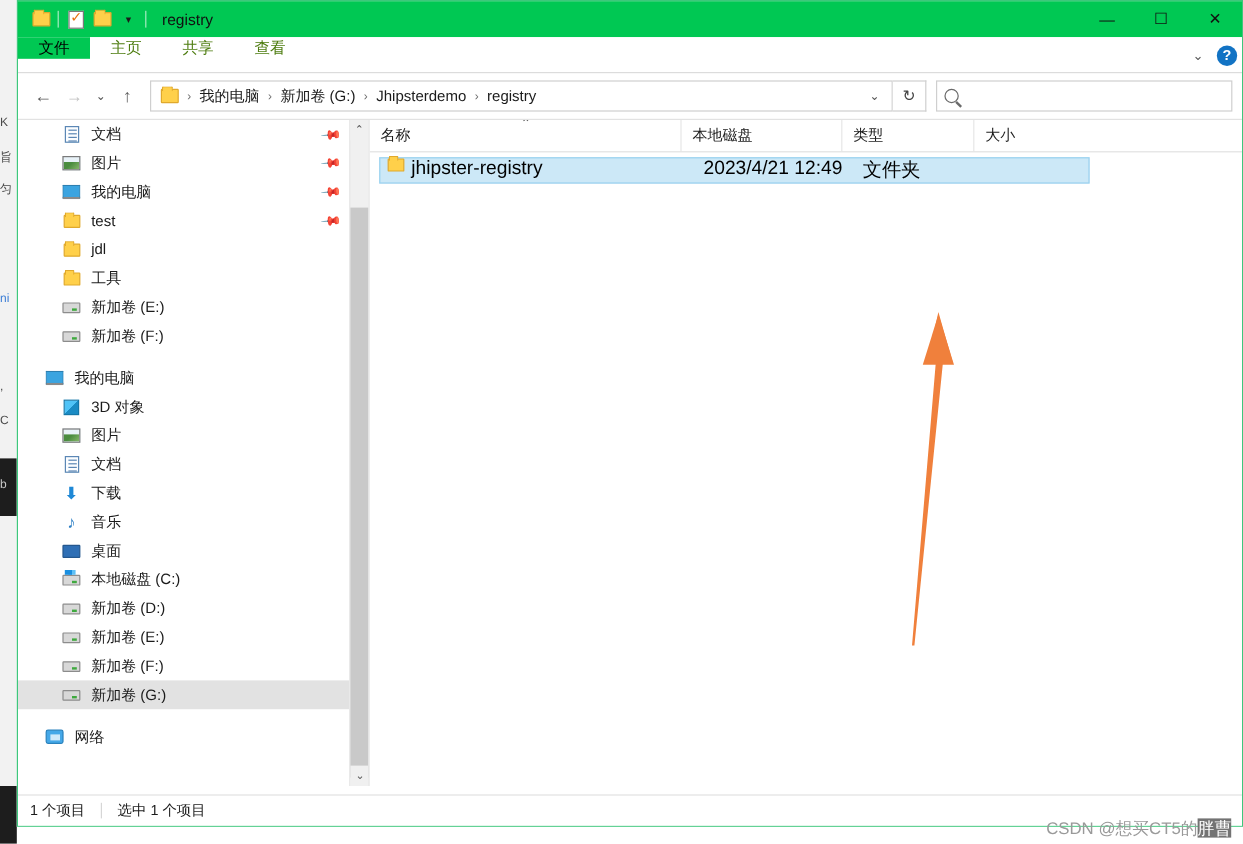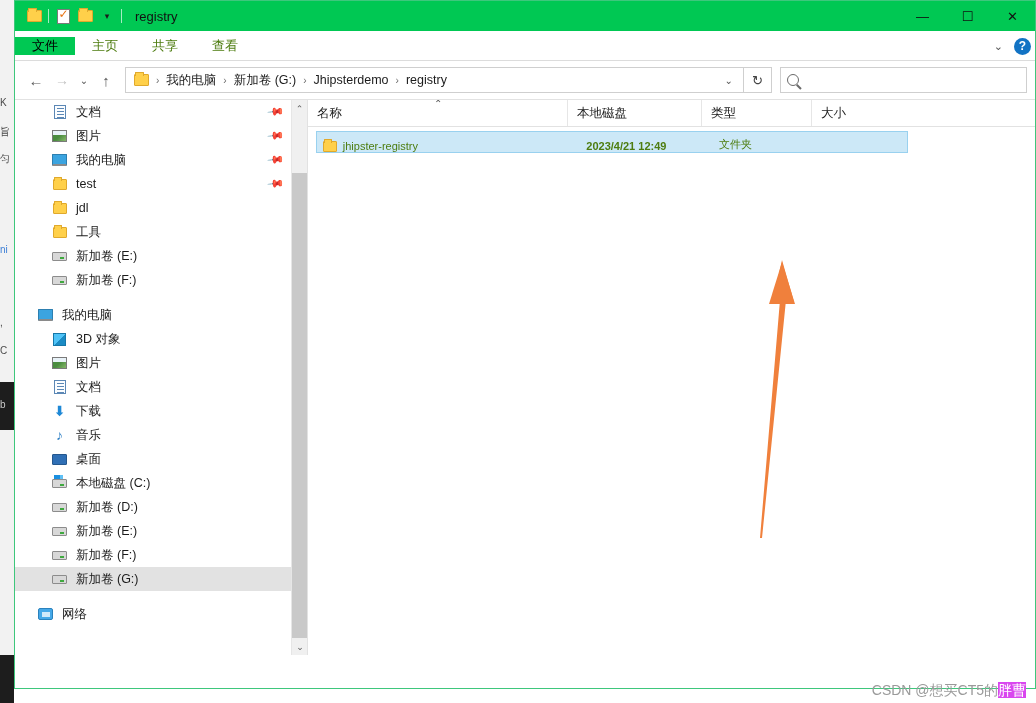--- a/index.html
+++ b/index.html
@@ -50,21 +50,21 @@
     content: "✓"; position: absolute; left: 1px; top: -3px; font-size: 12px; color: #e8700f; font-weight: bold;
   }
   .qat-sep { width: 1px; height: 14px; background: rgba(255,255,255,.65); margin: 0 3px; }
   .qat-caret { font-size: 9px; color: #1b1b1b; }
   #win-title { margin-left: 10px; font-size: 13px; color: #111111; }
   .wctrls { position: absolute; right: 0; top: 0; height: 30px; display: flex; }
   .wbtn { width: 45px; height: 30px; display: flex; align-items: center; justify-content: center; color: #111; font-size: 13px; }
 
   
   #ribbon {
-    height: 30px; background: #ffffff; display: flex; align-items: center;
+    height: 30px; background: #ffffff; display: flex; align-items: flex-start;
     border-bottom: 1px solid #dcdcdc; position: relative;
   }
   .tab {
     padding: 0 17px; display: flex; align-items: center;
     font-size: 13px; color: #4d7c0f;
   }
   .tab.file { background: #00c853; color: #000000; }
   .ribbon-right { position: absolute; right: 4px; top: 0; height: 30px; display: flex; align-items: center; gap: 7px; }
   .rb-caret { font-size: 11px; color: #555; padding: 0 4px; }
   .help-ico {
@@ -153,27 +153,27 @@
   #colheader { height: 27px; display: flex; border-bottom: 1px solid #e2e2e2; position: relative; }
   .col { display: flex; align-items: center; padding-left: 9px; font-size: 12.5px; color: #1b1b1b; border-right: 1px solid #e6e6e6; position: relative; }
   .col.name { width: 260px; }
   .col.date { width: 134px; }
   .col.type { width: 110px; }
   .col.size { width: 90px; border-right: none; }
   .sort-caret { position: absolute; left: 126px; top: -2px; font-size: 10px; color: #5a5a5a; }
   #filelist { position: absolute; left: 0; right: 0; top: 27px; bottom: 0; }
   .file-row {
     height: 22px; margin: 4px 0 0 8px; width: 592px;
-    display: flex; align-items: flex-end; padding-left: 6px;
-    font-size: 11px; color: #4d7c0f;
+    display: flex; align-items: flex-start; padding-left: 6px;
+    font-size: 16px; color: #000000;
   }
   .file-row.sel { background: #cce8f7; border: 1px solid #99d1ef; }
   .fr-ico { width: 20px; display: flex; align-items: center; }
   .fr-name { width: 246px; }
-  .fr-date { width: 134px; font-weight: bold; }
+  .fr-date { width: 134px; }
   .fr-type { width: 110px; }
   .fr-size { width: 80px; }
 
   
   #arrow { position: absolute; left: 428px; top: 160px; width: 70px; height: 280px; pointer-events: none; z-index: 5; }
 
   
   #statusbar {
     position: absolute; left: 0; bottom: 0; width: 100%; height: 26px;
     border-top: 1px solid #e2e2e2; background: #ffffff;
@@ -181,21 +181,21 @@
     font-size: 12px; color: #1b1b1b;
   }
   .st-item { padding-right: 13px; }
   .st-sep { width: 1px; height: 13px; background: #d6d6d6; margin-right: 13px; }
 
   
   #watermark {
     position: absolute; right: 10px; bottom: 3px; z-index: 20;
     font-size: 14px; color: #9a9a9a; white-space: nowrap;
   }
-  .wm-hl { background: #d946ef; color: #ffffff; }
+  .wm-hl { background: #737373; color: #ffffff; }
 </style>
 </head>
 <body>
 
 <div id="bg-bleed">
   <div class="bleed-dark" style="top:382px;height:48px;"></div>
   <div class="bleed-dark" style="top:655px;height:48px;"></div>
   <div class="bleed-txt" style="top:96px;">K</div>
   <div class="bleed-txt" style="top:125px;">旨</div>
   <div class="bleed-txt" style="top:152px;">匀</div>
@@ -443,17 +443,22 @@
         </div>
       </div>
 
       <svg id="arrow" viewBox="0 0 70 280">
         <polygon points="46,0 58,42 50,38 50,40 26,278 24,278 44,40 38,40 38,36" fill="#f0803c"></polygon>
         <polygon points="46,2 59,44 33,44" fill="#f0803c"></polygon>
       </svg>
     </div>
   </div>
 
+  <div id="statusbar">
+    <span class="st-item">1 个项目</span>
+    <span class="st-sep"></span>
+    <span class="st-item">选中 1 个项目</span>
+  </div>
 </div>
 
 <div id="watermark">
   <span>CSDN @想买CT5的</span><span class="wm-hl">胖曹</span>
 </div>
 
 </body></html>

